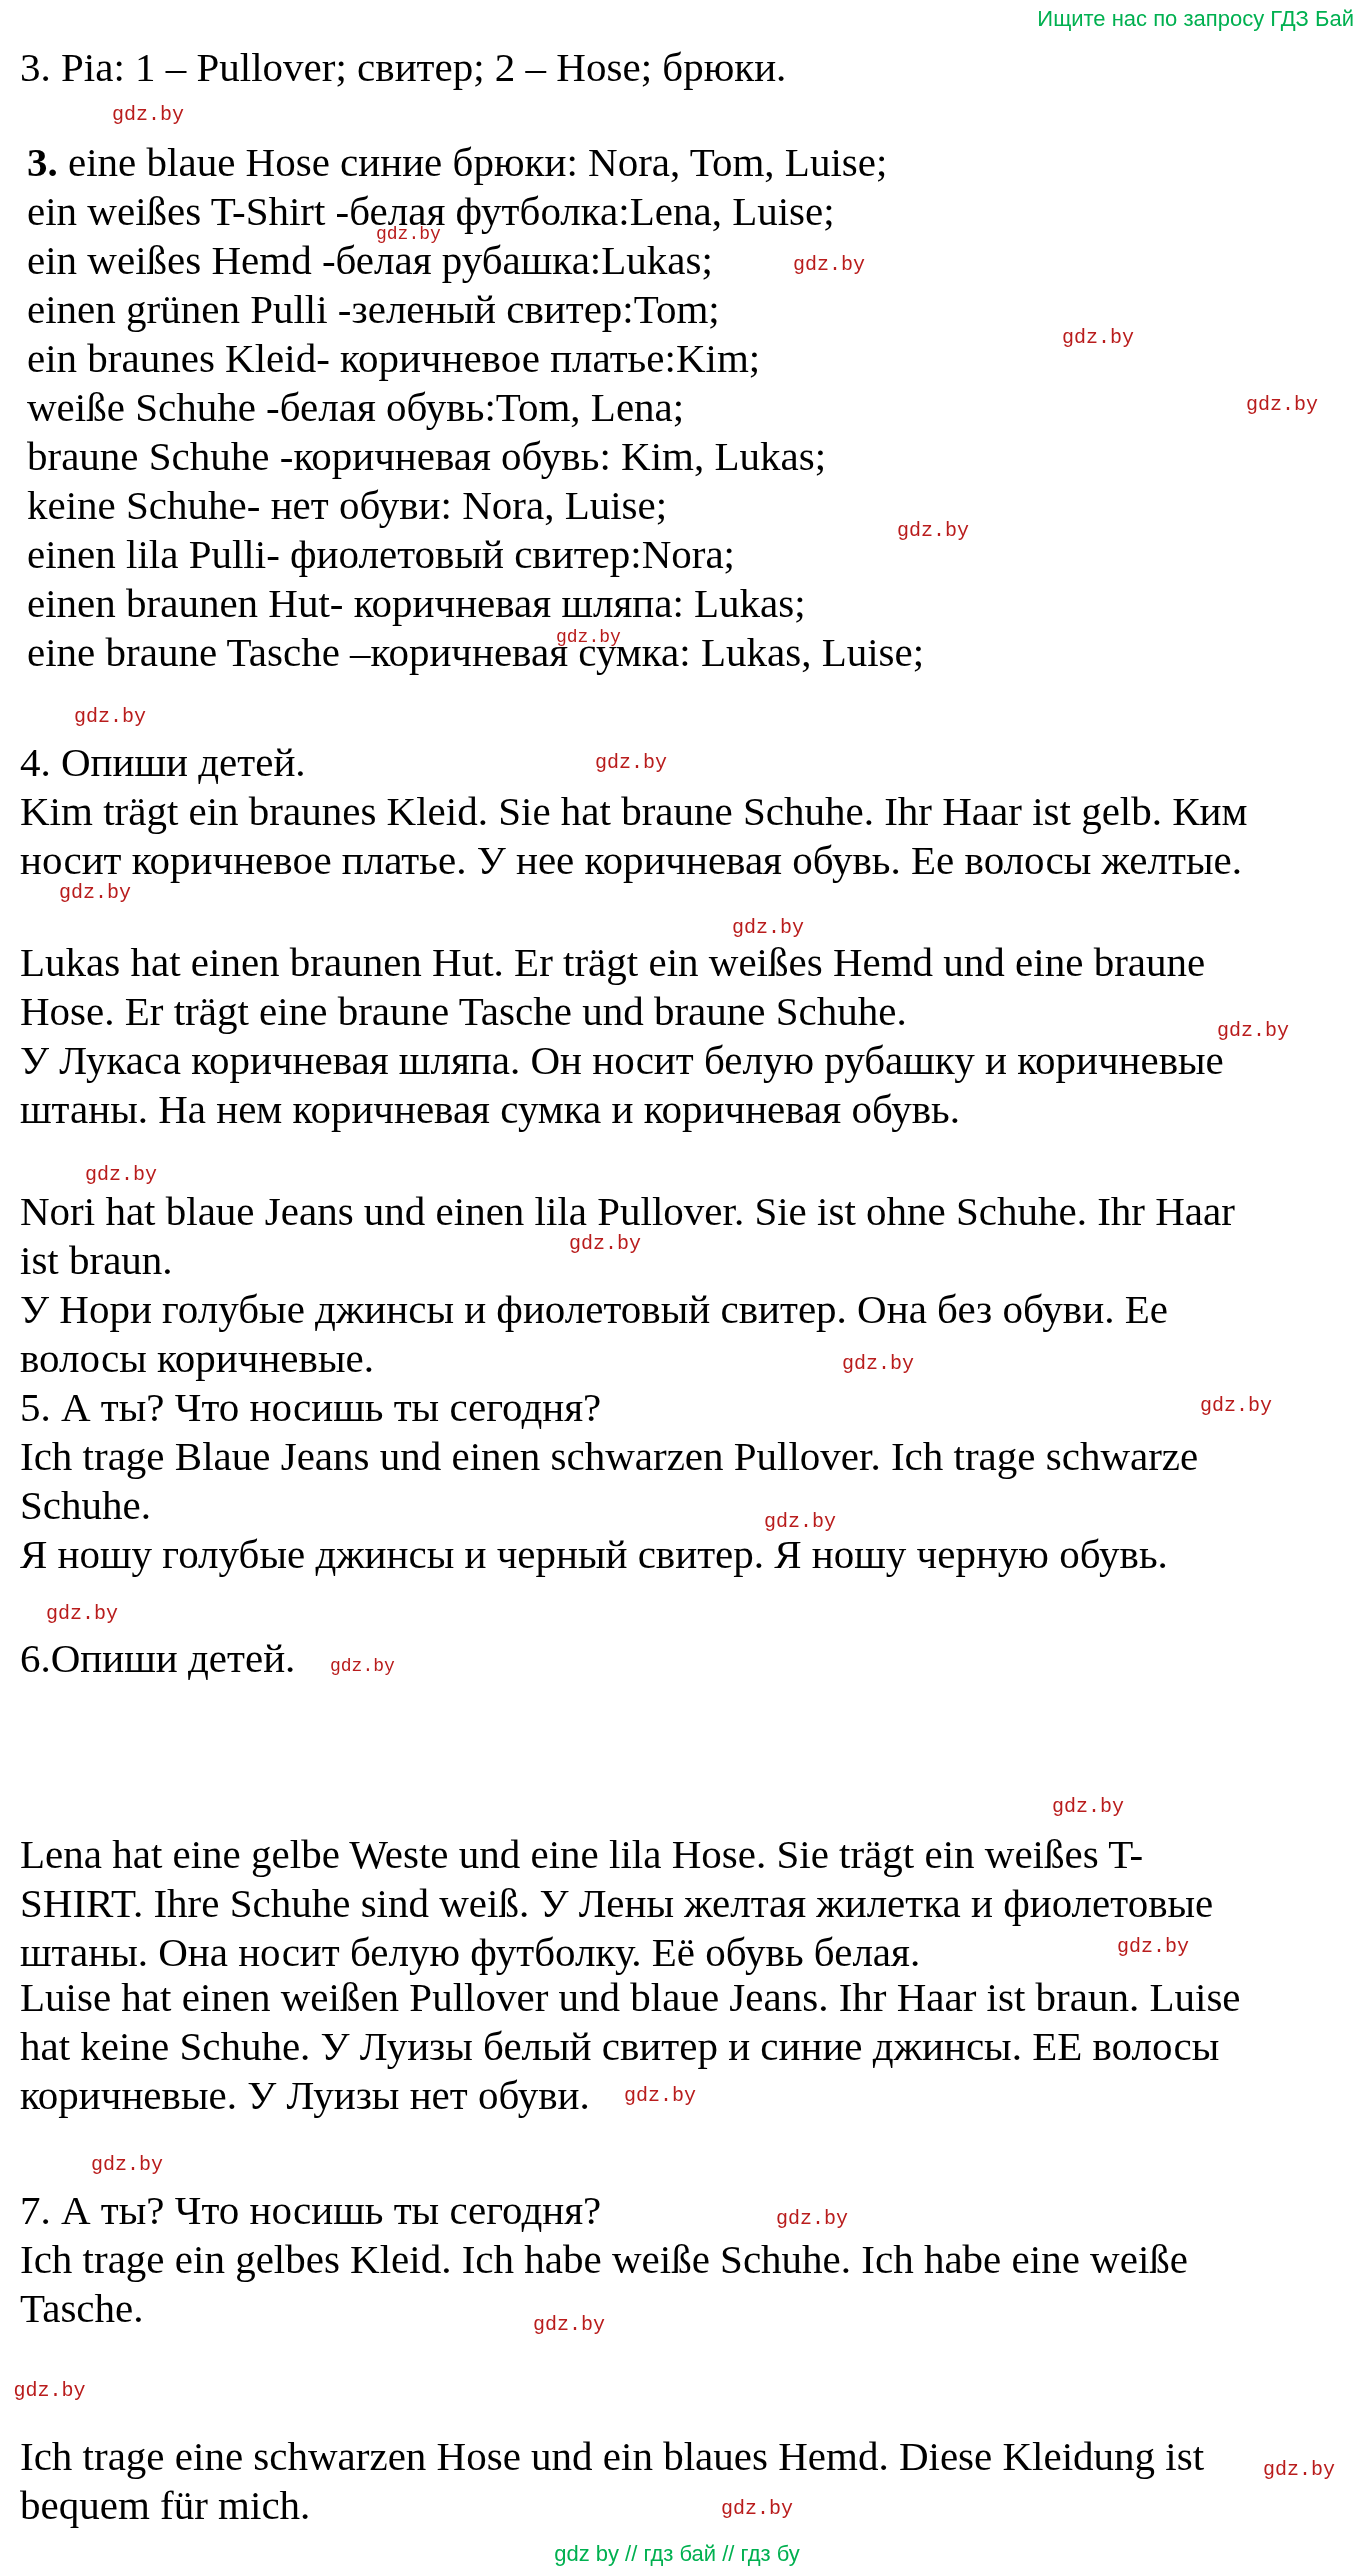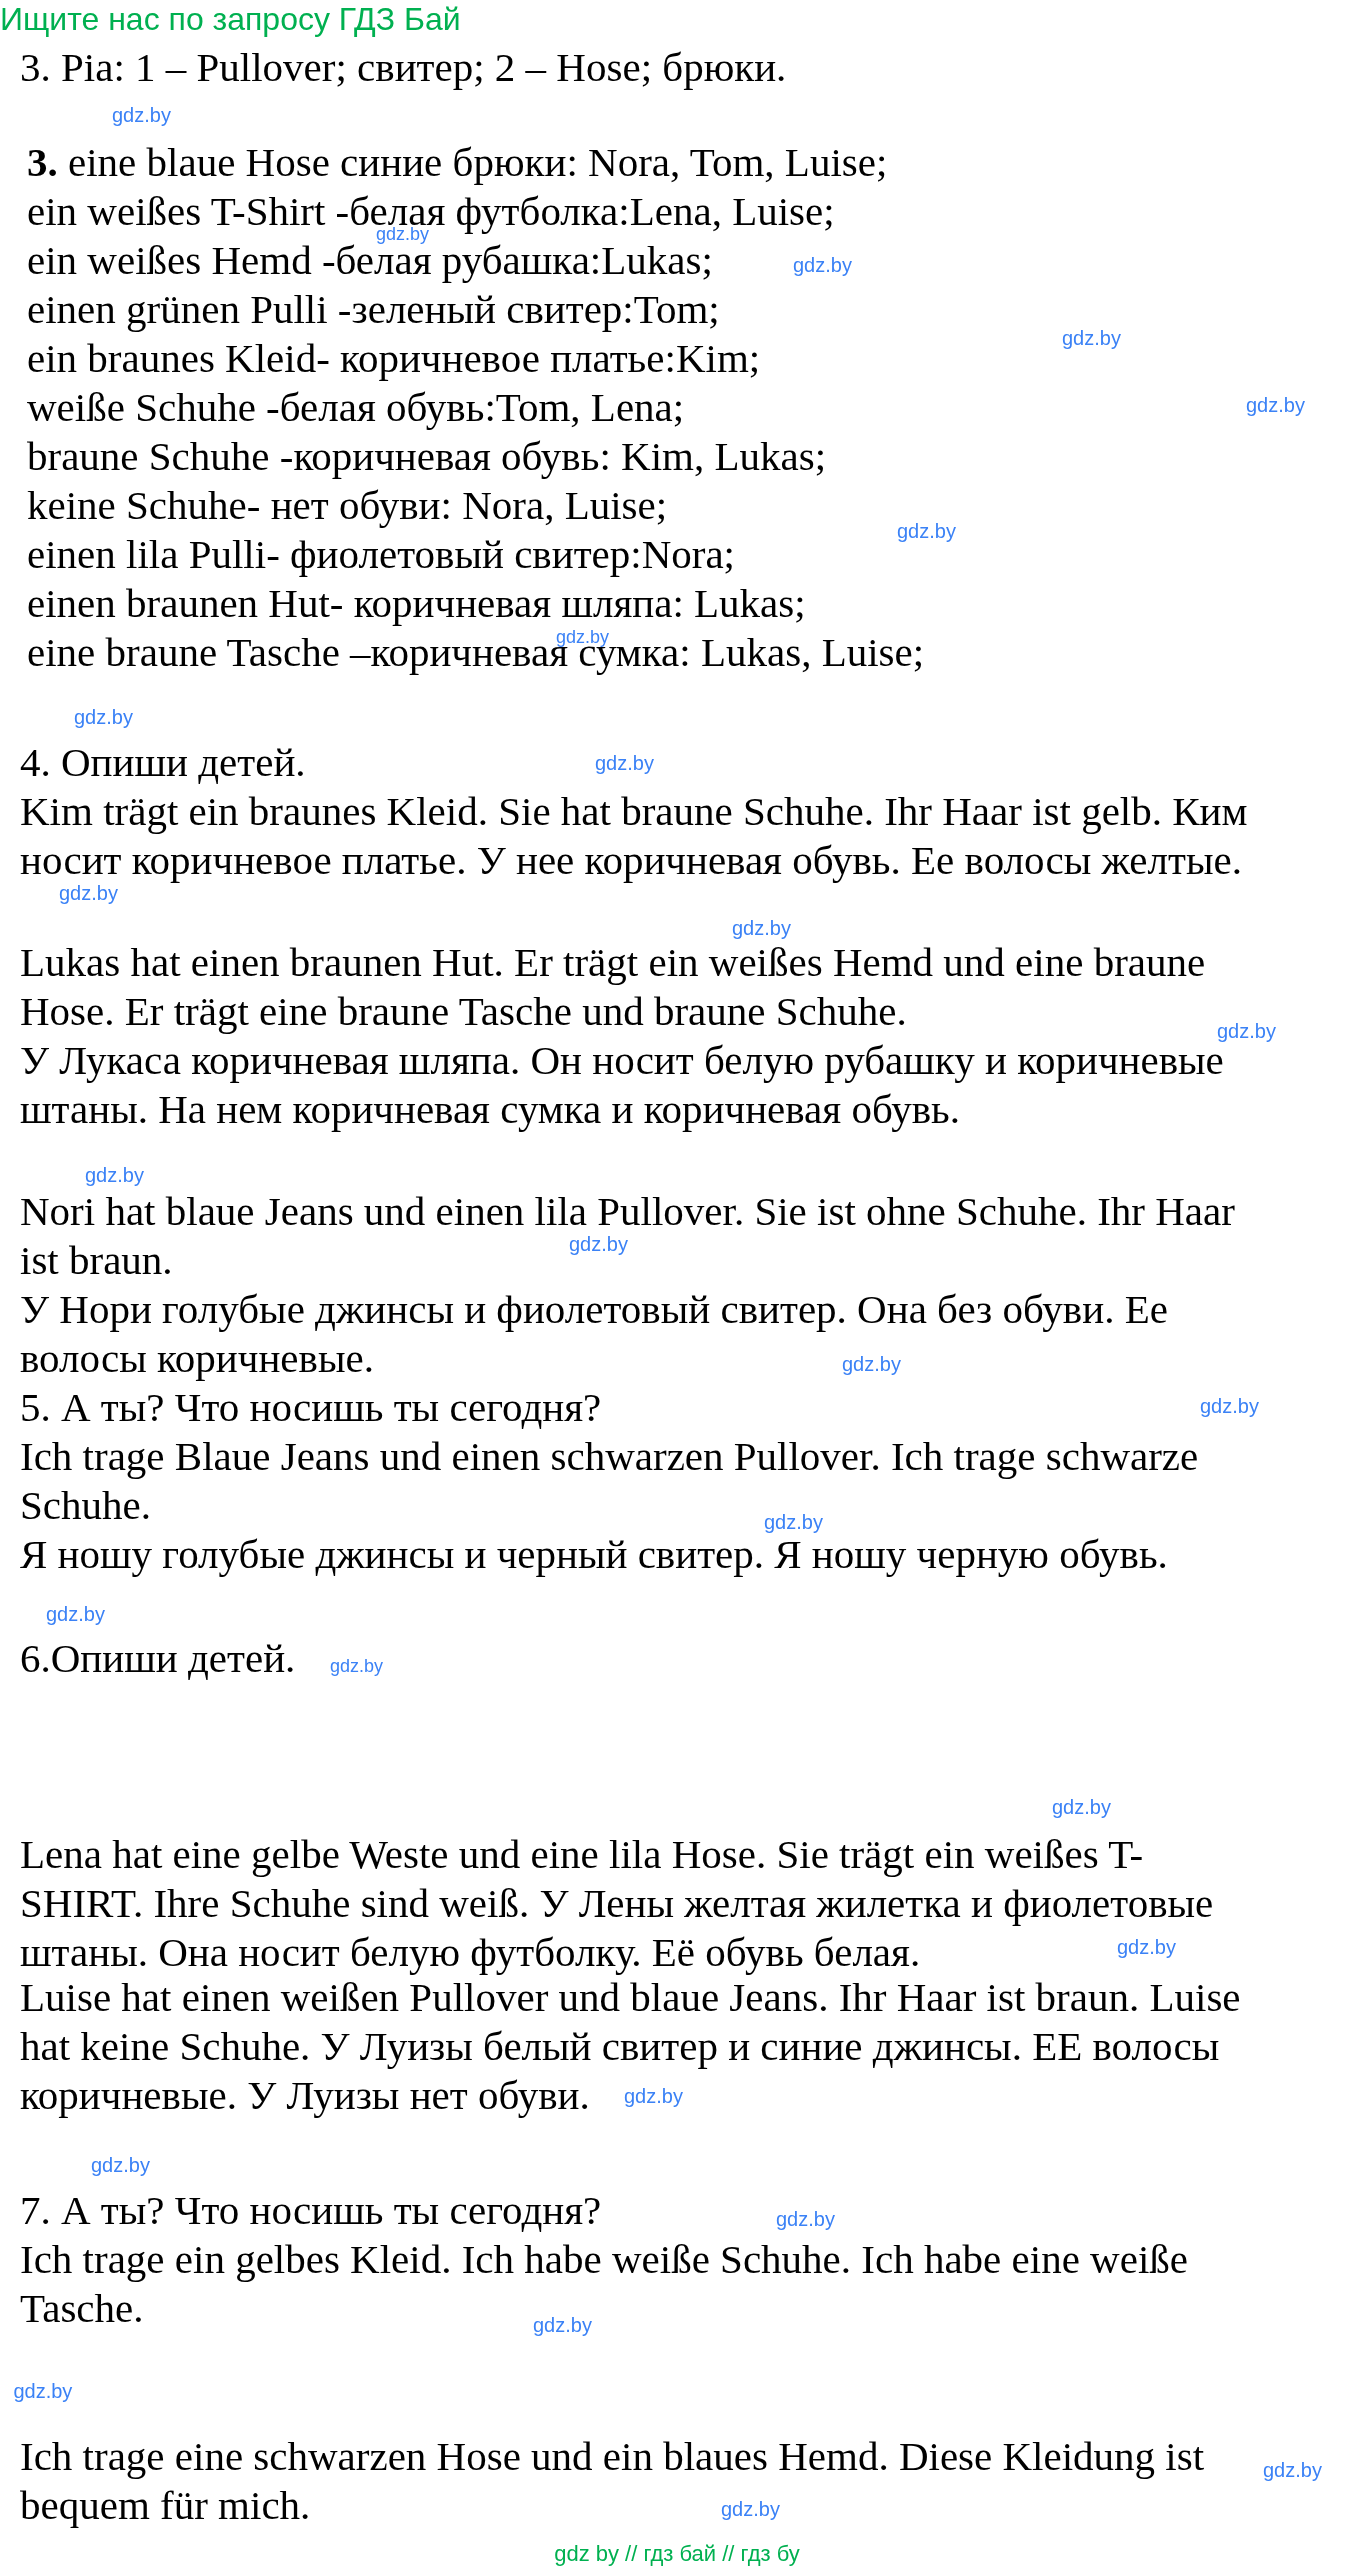--- a/index.html
+++ b/index.html
@@ -6,44 +6,44 @@
   .page {
     position:relative;
     width:1354px; height:2576px;
     background:#ffffff;
     font-family:"Liberation Serif", serif;
     color:#000000;
     overflow:hidden;
   }
   .promo {
     position:absolute; top:4.5px; left:0; width:100%;
-    text-align:left;
+    text-align:right;
     font-family:"Liberation Sans", sans-serif;
-    font-size:32px; line-height:28px;
+    font-size:22px; line-height:28px;
     color:#00b050;
   }
   .footer {
     position:absolute; top:2541px; left:0; width:100%;
     text-align:center;
     font-family:"Liberation Sans", sans-serif;
     font-size:22px; line-height:25px;
     color:#00b050;
   }
   .para {
     position:absolute; left:20px; width:1316px;
     font-size:41px; line-height:49px;
     white-space:pre-line;
   }
   .list { left:27px; }
   .bold { font-weight:bold; }
   .wm {
     position:absolute;
-    font-family:Liberation Sans, sans-serif;
+    font-family:Liberation Mono, monospace;
     font-size:20px; line-height:22px;
-    color:#3b82f6;
+    color:#b91c1c;
     white-space:nowrap;
   }
   .wm-small { font-size:18px; }
 </style>
 </head>
 <body>
 
 <div class="page">
 
   <div class="promo">Ищите нас по запросу ГДЗ Бай</div>

